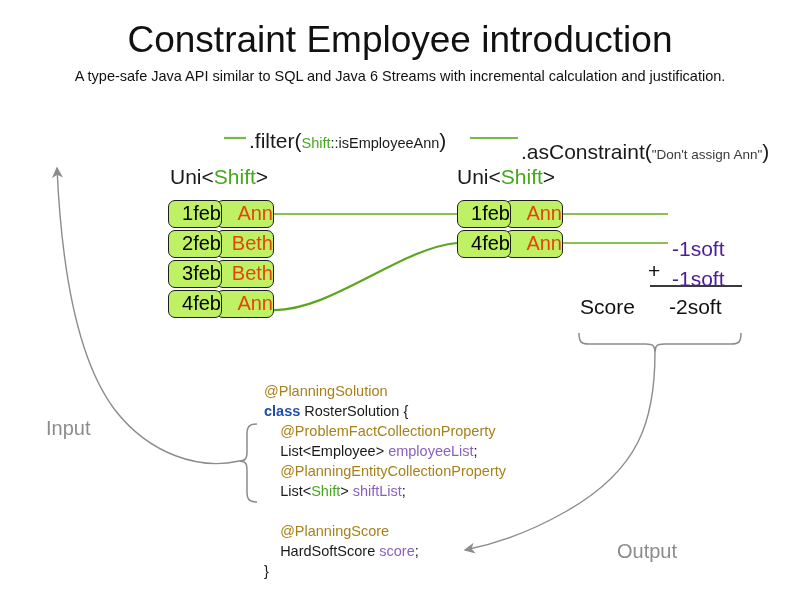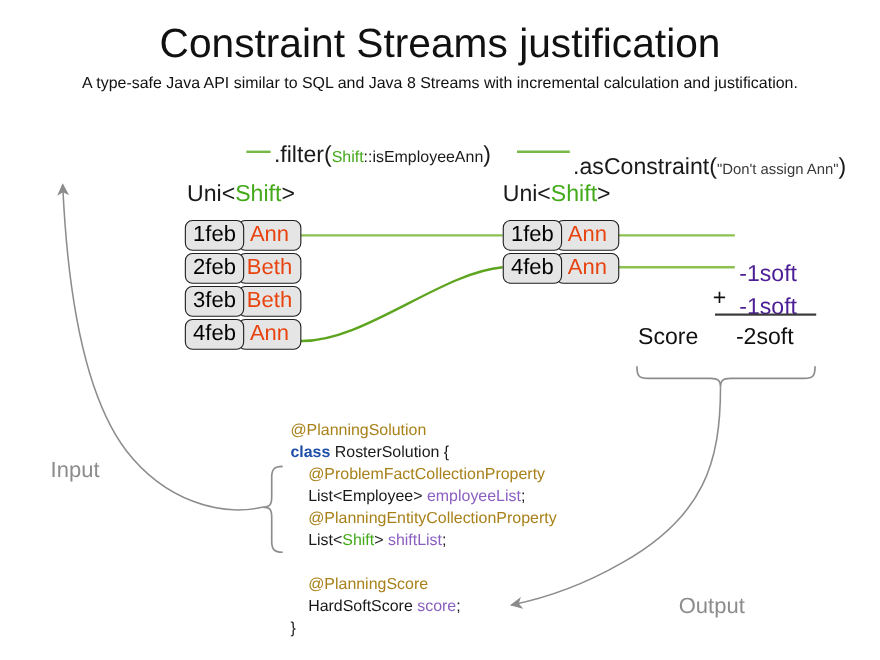--- a/index.html
+++ b/index.html
@@ -84,27 +84,27 @@
   
   .card-stack { }
   .shift-card {
     position: absolute;
     display: flex;
     height: 28px;
     box-sizing: border-box;
   }
   .cell {
     box-sizing: border-box;
-    background: #e5e5e5;
+    background: #bef264;
     border: 1.6px solid #1d1d1d;
     border-radius: 7px;
     height: 28px;
     line-height: 25px;
     font-size: 20px;
-    text-align: center;
+    text-align: right;
     white-space: nowrap;
   }
   .cell-date {
     color: #000000;
     width: 54px;
     margin-right: -6px;
     position: relative;
     z-index: 2;
   }
   .cell-name {
@@ -171,22 +171,22 @@
     margin-top: 44px;
   }
   #label-input  { left: 46px;  top: 372px; }
   #label-output { left: 617px; top: 495px; }
 </style>
 </head>
 <body>
 
 <div id="stage">
 
-  <div class="abs" id="page-title">Constraint Streams justification</div>
-  <div class="abs" id="page-subtitle">A type-safe Java API similar to SQL and Java 8 Streams with incremental calculation and justification.</div>
+  <div class="abs" id="page-title">Constraint Employee introduction</div>
+  <div class="abs" id="page-subtitle">A type-safe Java API similar to SQL and Java 6 Streams with incremental calculation and justification.</div>
 
   <svg id="connectors" viewBox="0 0 800 600" xmlns="http://www.w3.org/2000/svg">
     <defs>
       <marker id="arrow-gray" markerWidth="9" markerHeight="9" refX="7" refY="4.5" orient="auto">
         <path d="M0,0.6 L8,4.5 L0,8.4 L2.2,4.5 Z" fill="#8c8c8c"></path>
       </marker>
     </defs>
 
     <line x1="224" y1="138" x2="246" y2="138" stroke="#76b947" stroke-width="2.2"></line>
     <line x1="470" y1="138" x2="518" y2="138" stroke="#76b947" stroke-width="2.2"></line>

